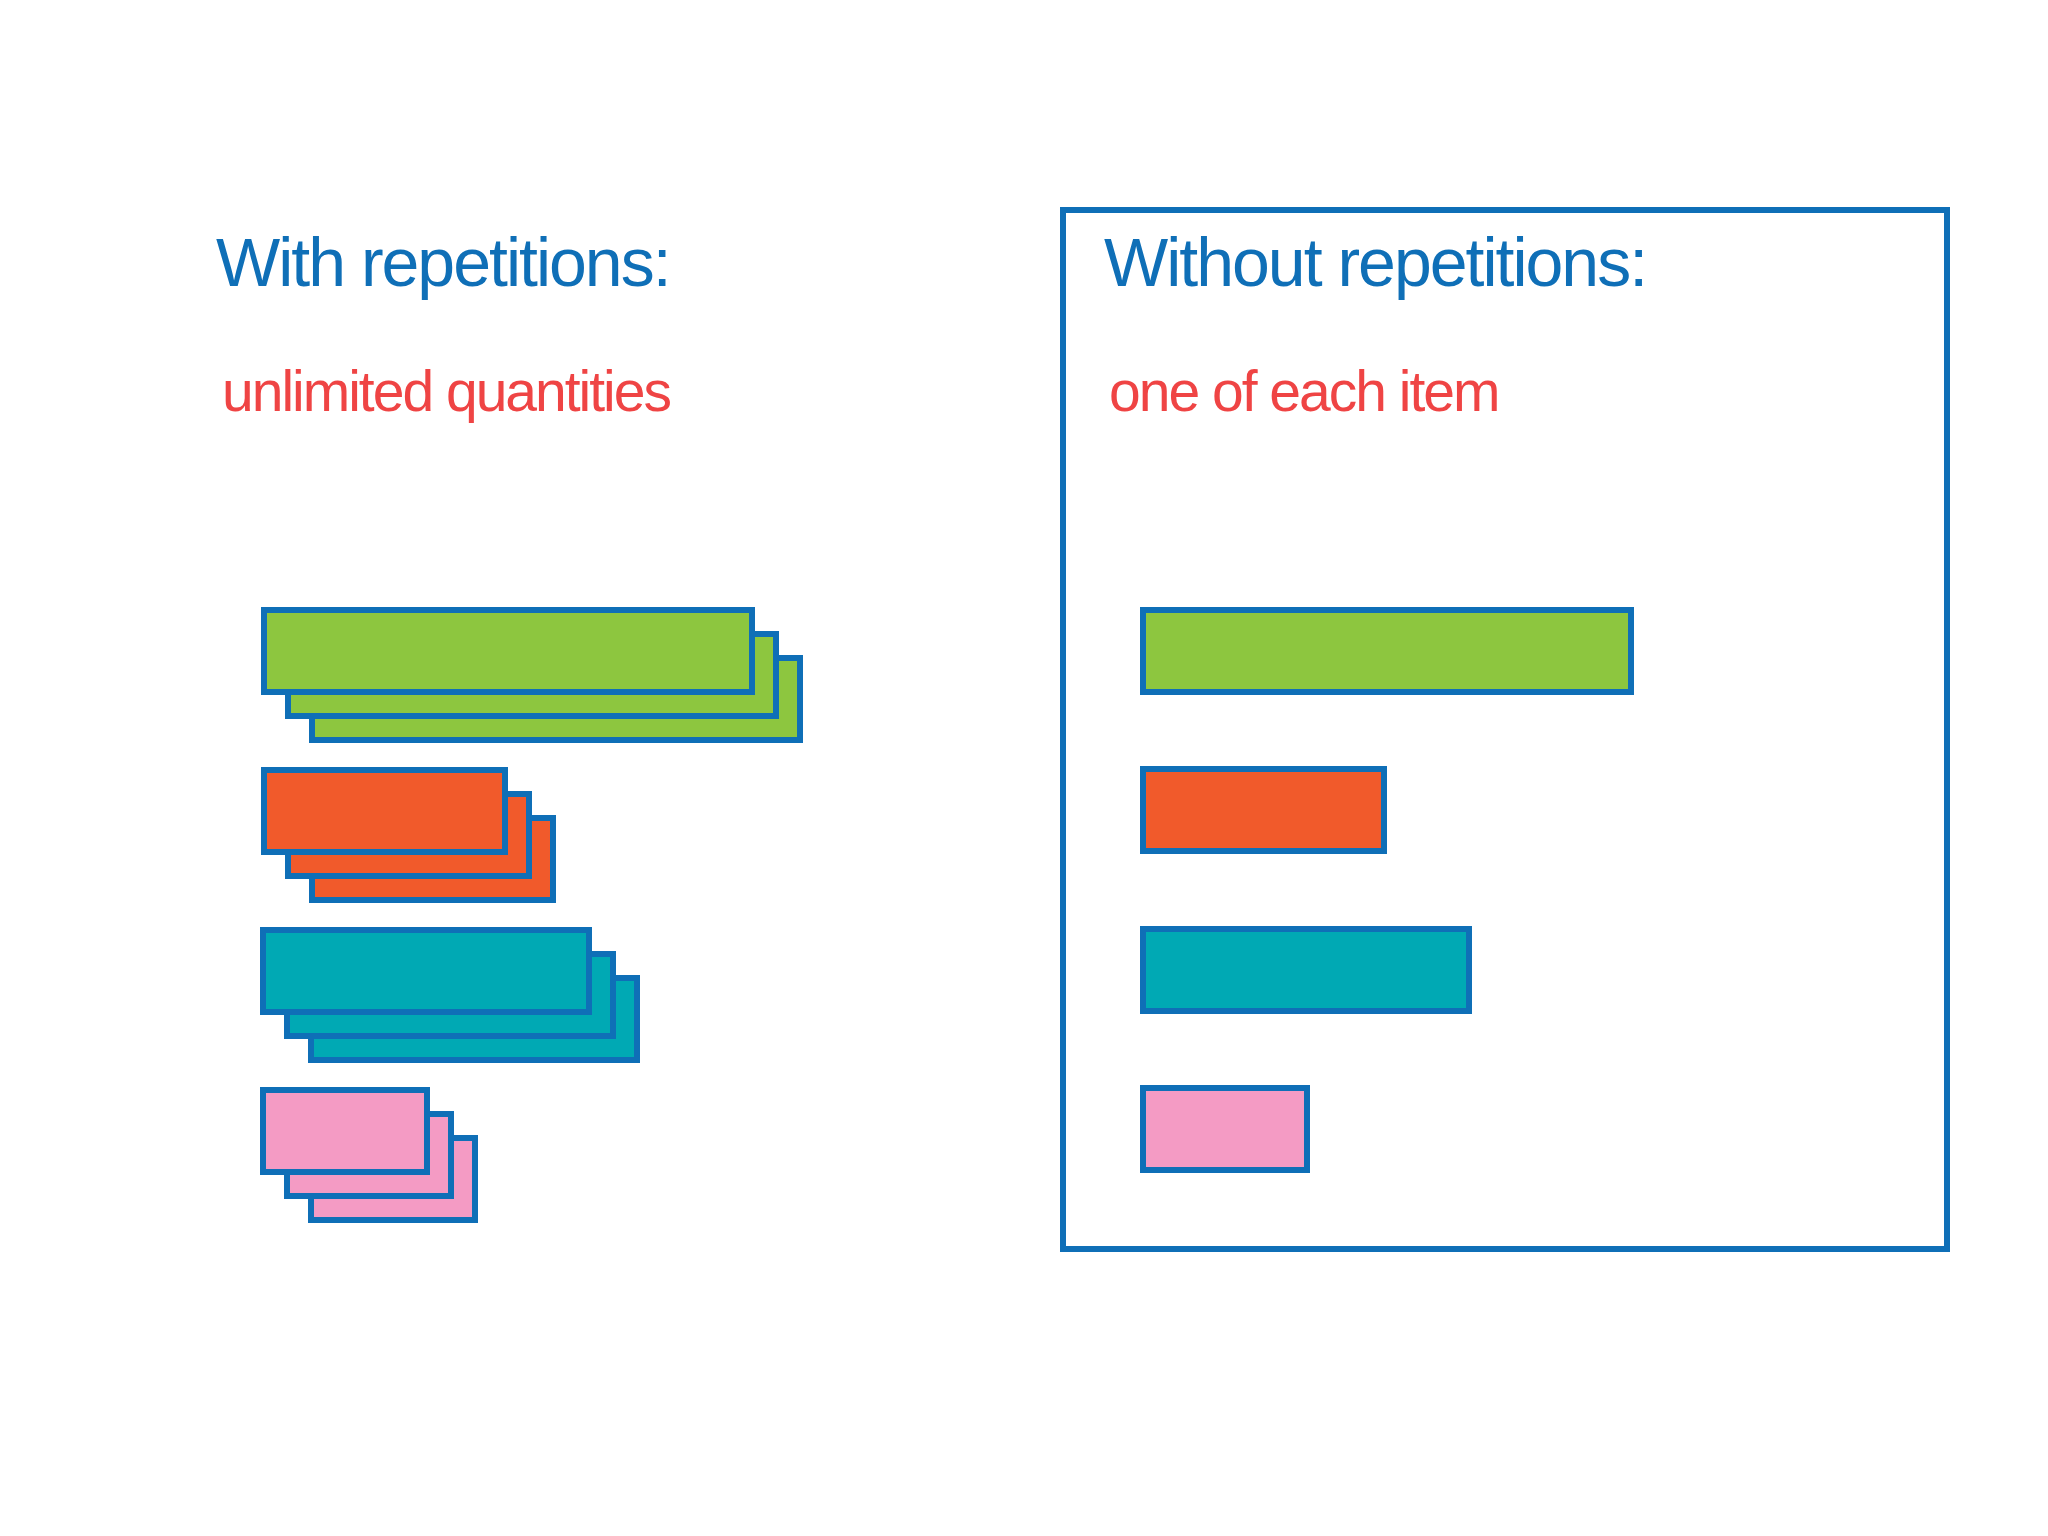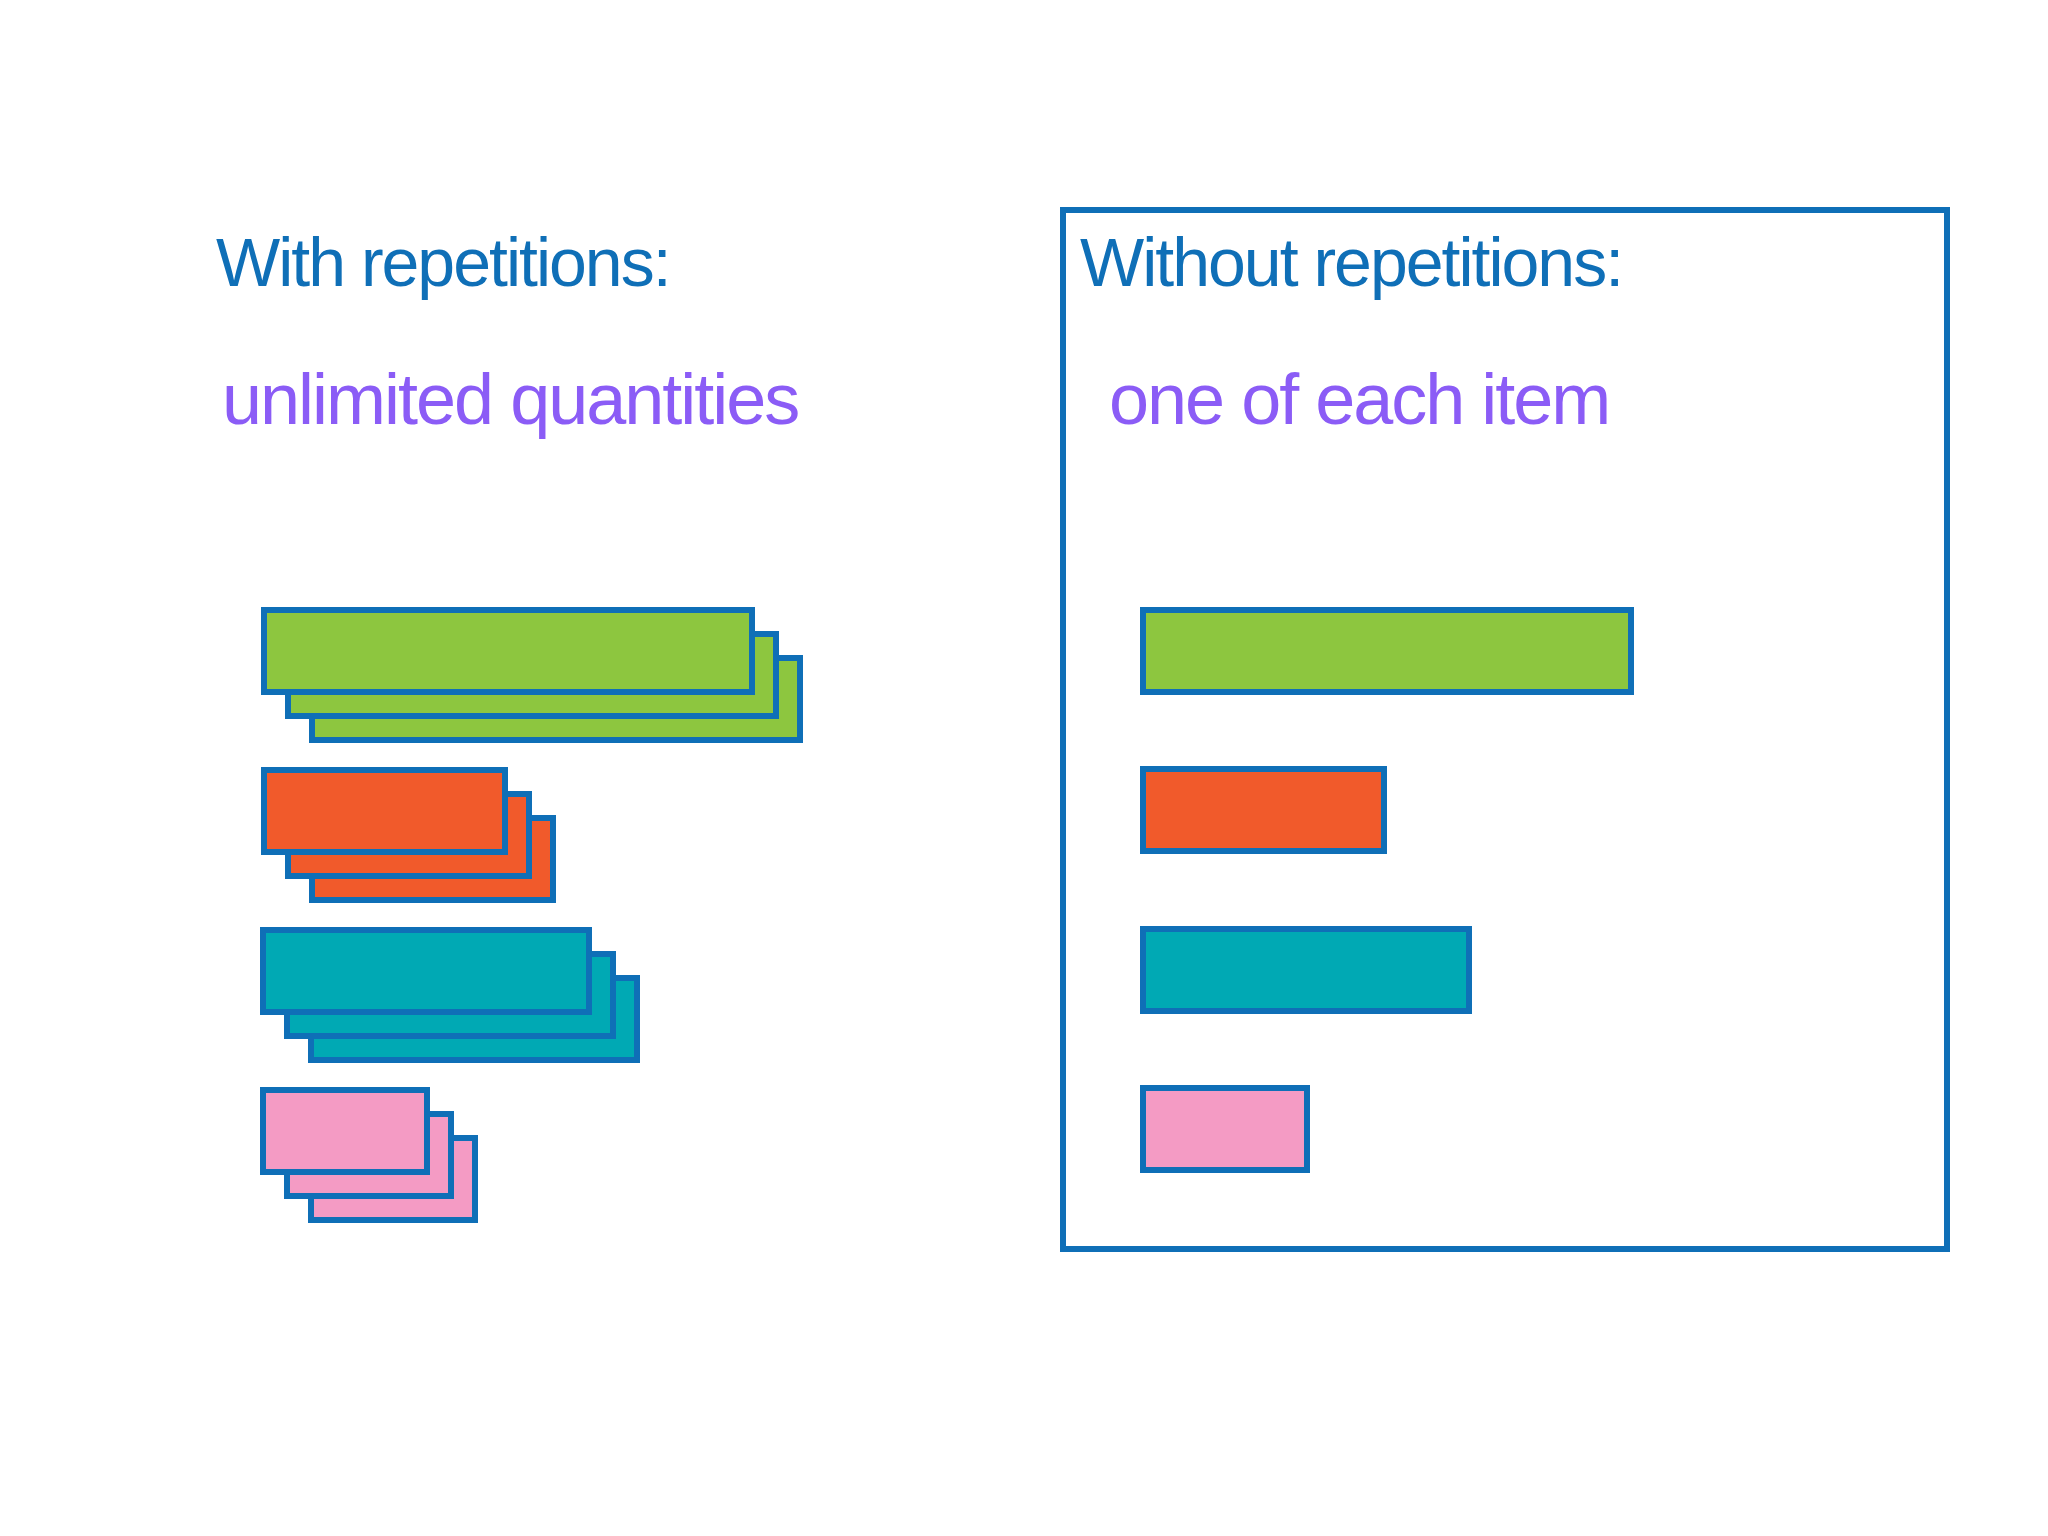--- a/index.html
+++ b/index.html
@@ -14,42 +14,42 @@
   .title {
     position: absolute;
     font-size: 68px;
     letter-spacing: -2px;
     color: var(--blue, #0f6fb7);
     white-space: nowrap;
     line-height: 1;
   }
   .subtitle {
     position: absolute;
-    font-size: 72px;
+    font-size: 57px;
     letter-spacing: -2px;
-    color: #8b5cf6;
+    color: #ef4444;
     white-space: nowrap;
     line-height: 1;
   }
   
   #left-title    { left: 216px; top: 228px; }
   #left-subtitle { left: 222px; top: 363px; }
 
   
   .right-box {
     position: absolute;
     left: 1060px;
     top: 207px;
     width: 890px;
     height: 1045px;
     border: 6px solid var(--blue, #0f6fb7);
     box-sizing: border-box;
     background: #ffffff;
   }
-  #right-title    { left: 14px; top: 15px; }
+  #right-title    { left: 38px; top: 15px; }
   #right-subtitle { left: 31px; top: 150px; margin-left: 12px; }
 
   
   .bar {
     position: absolute;
     height: 88px;
     border: 6px solid var(--blue, #0f6fb7);
     box-sizing: border-box;
     display: block;
   }

